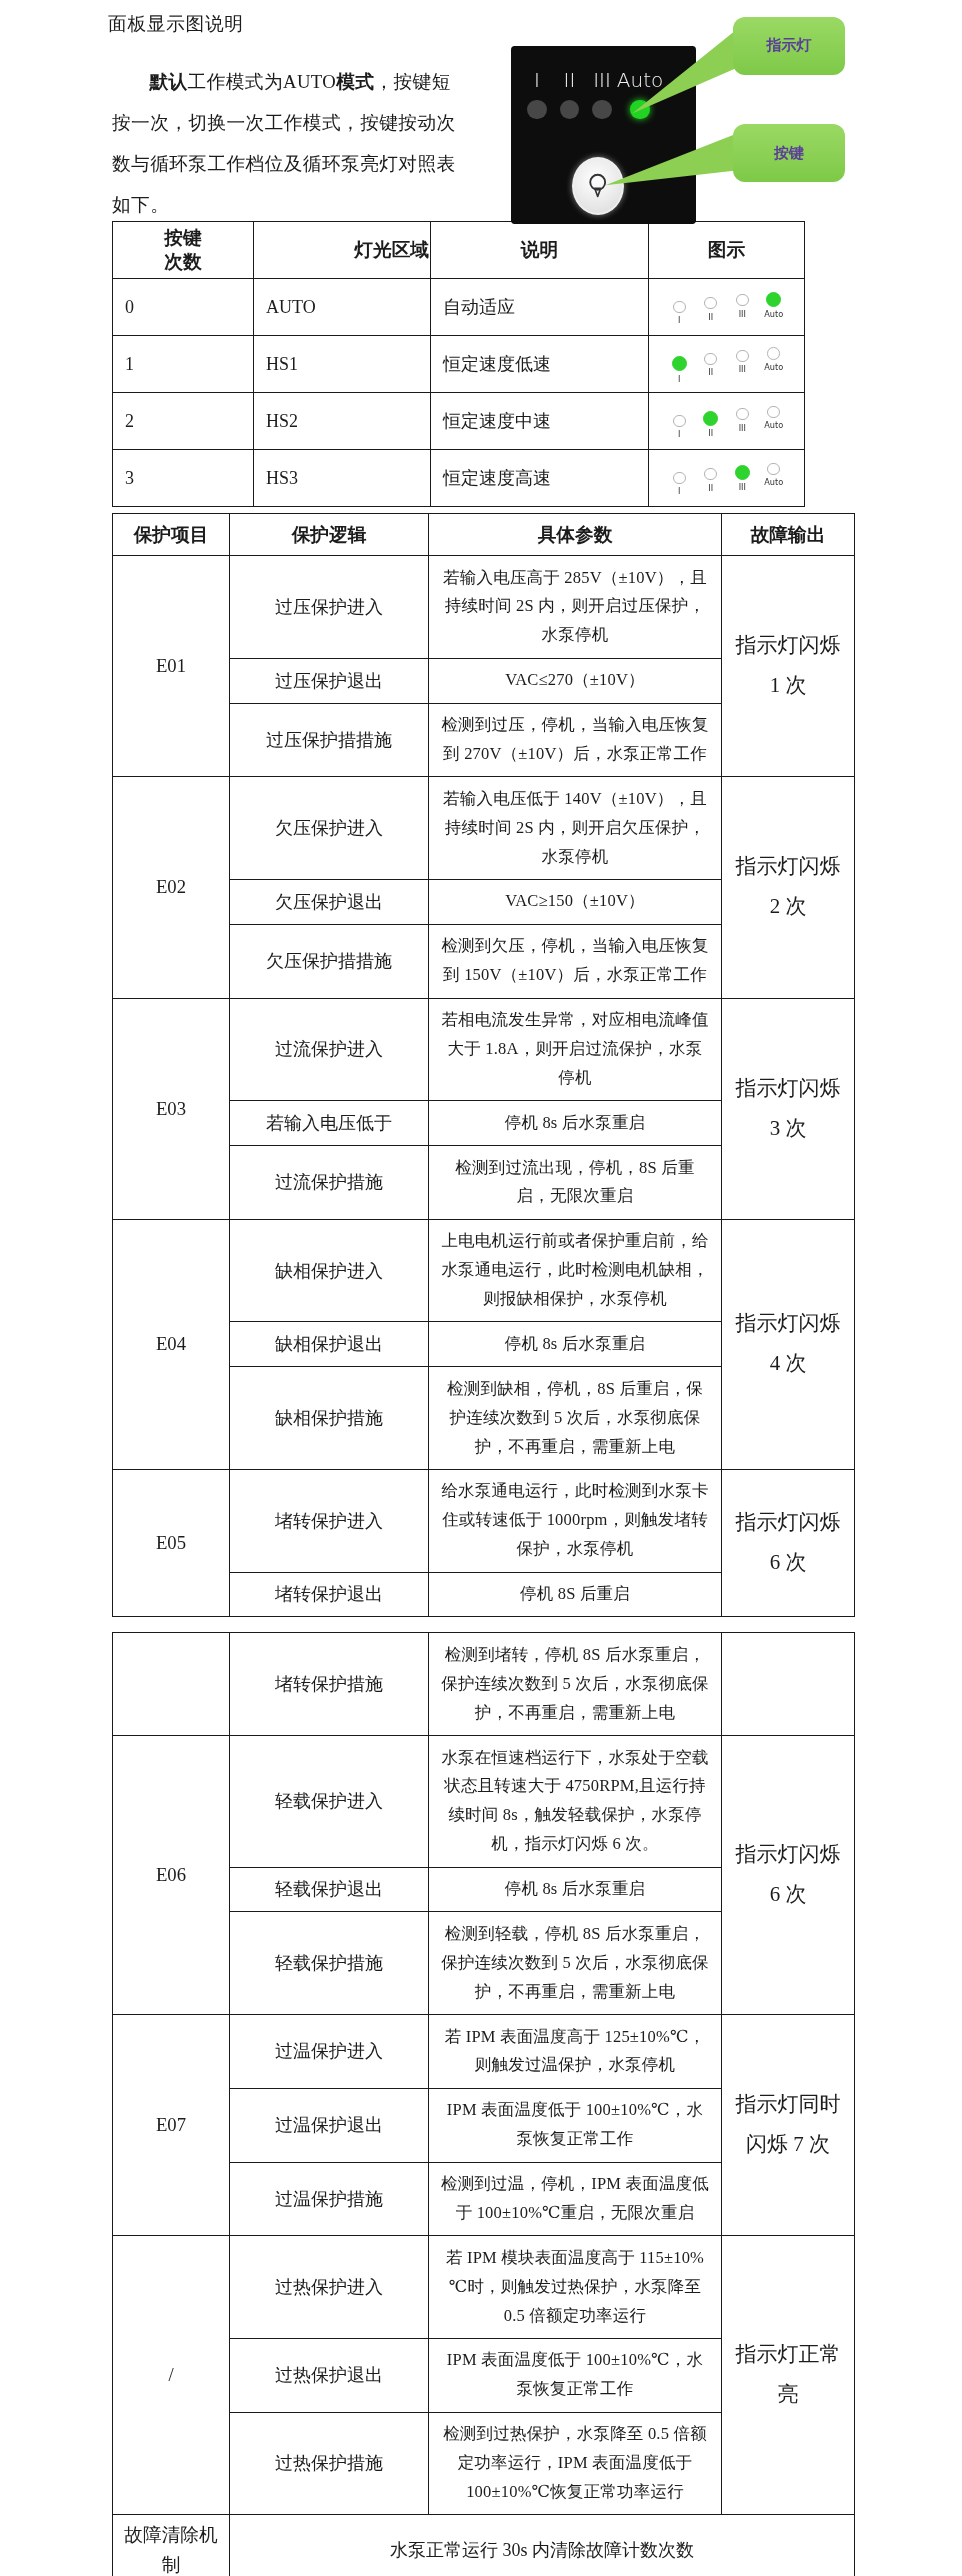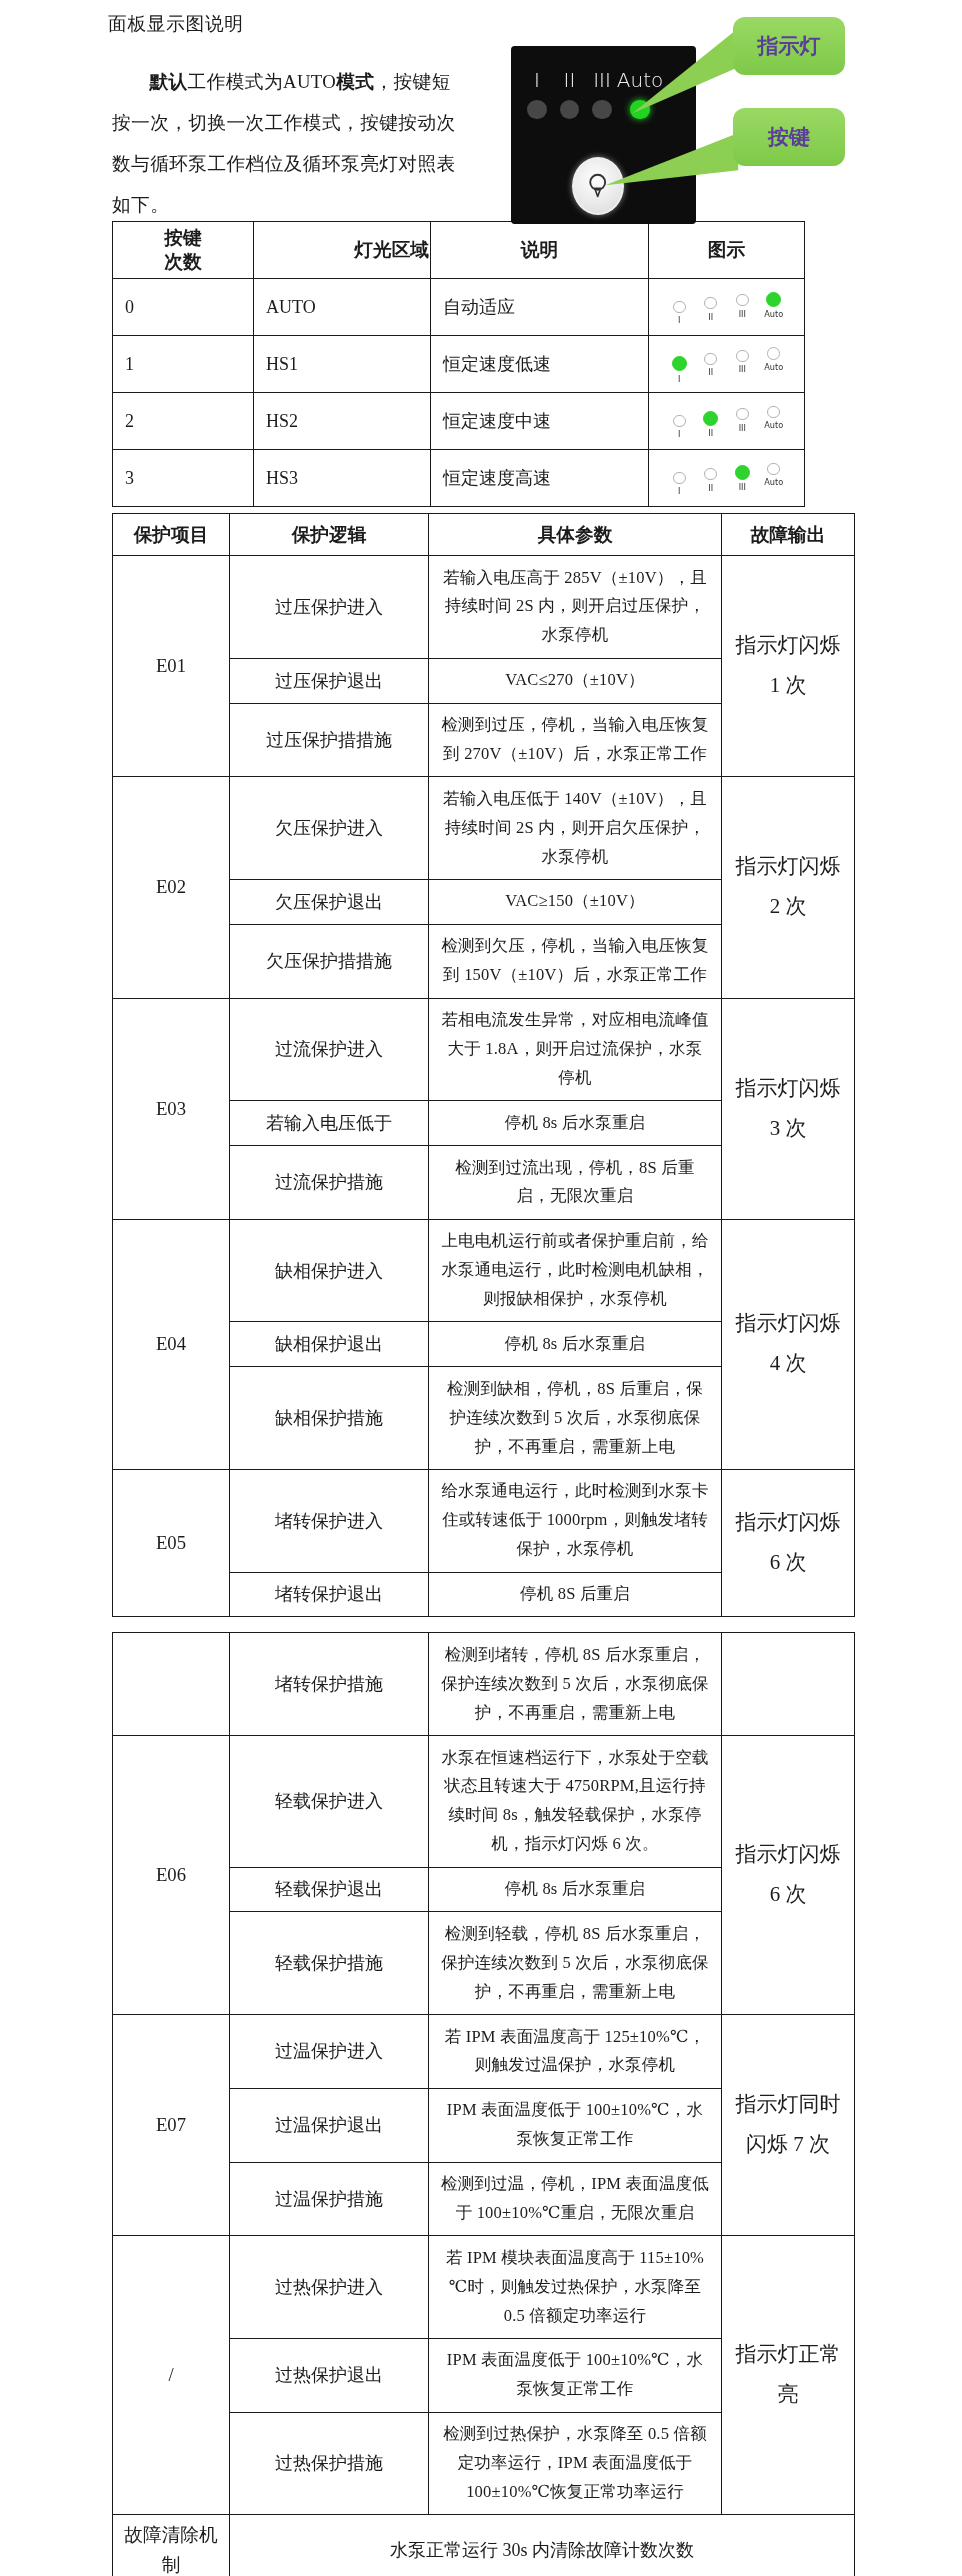--- a/index.html
+++ b/index.html
@@ -25,23 +25,23 @@
   .lamp-col .pdot{width:19.4px; height:19.4px; border-radius:50%; background:#474747; margin-top:4.5px;}
   .lamp-col.active .pdot{background:#22d422; box-shadow:0 0 7.5px #2bd42b;}
   .panel-button{position:absolute; left:61px; top:111px; width:48px; height:54px;
          border-radius:50%; background:radial-gradient(circle at 45% 38%,#ffffff,#d9d9d9);
          border:2.2px solid #efefef; box-shadow:0 0 6px rgba(255,255,255,.45);
          display:flex; align-items:center; justify-content:center;}
   .callout{position:absolute; width:112px; height:58px; border-radius:12px; z-index:3;
          background:linear-gradient(180deg,#9ad964,#7ec948);
          display:flex; align-items:center; justify-content:center;
          font-family:"DejaVu Sans","Liberation Sans",sans-serif;
-         font-weight:bold; font-size:21px; color:#5a3e99;}
+         font-weight:bold; font-size:15px; color:#5a3e99;}
   .callout-indicator{left:733px; top:16.5px;}
-  .callout-button{left:733px; top:108px;}
+  .callout-button{left:733px; top:124px;}
 
   
   table{border-collapse:collapse; table-layout:fixed; background:#fff;}
   th,td{border:0.7px solid #1a1a1a; overflow:hidden;}
 
   
   .mode-table{margin-left:112px; width:681px;}
   .mode-table th{height:54px; font-size:18.7px; font-weight:bold; border-bottom:1.5px solid #1a1a1a;}
   .mode-table{border:1.5px solid #1a1a1a;}
   .mode-table td{height:54px; font-size:18px;}

